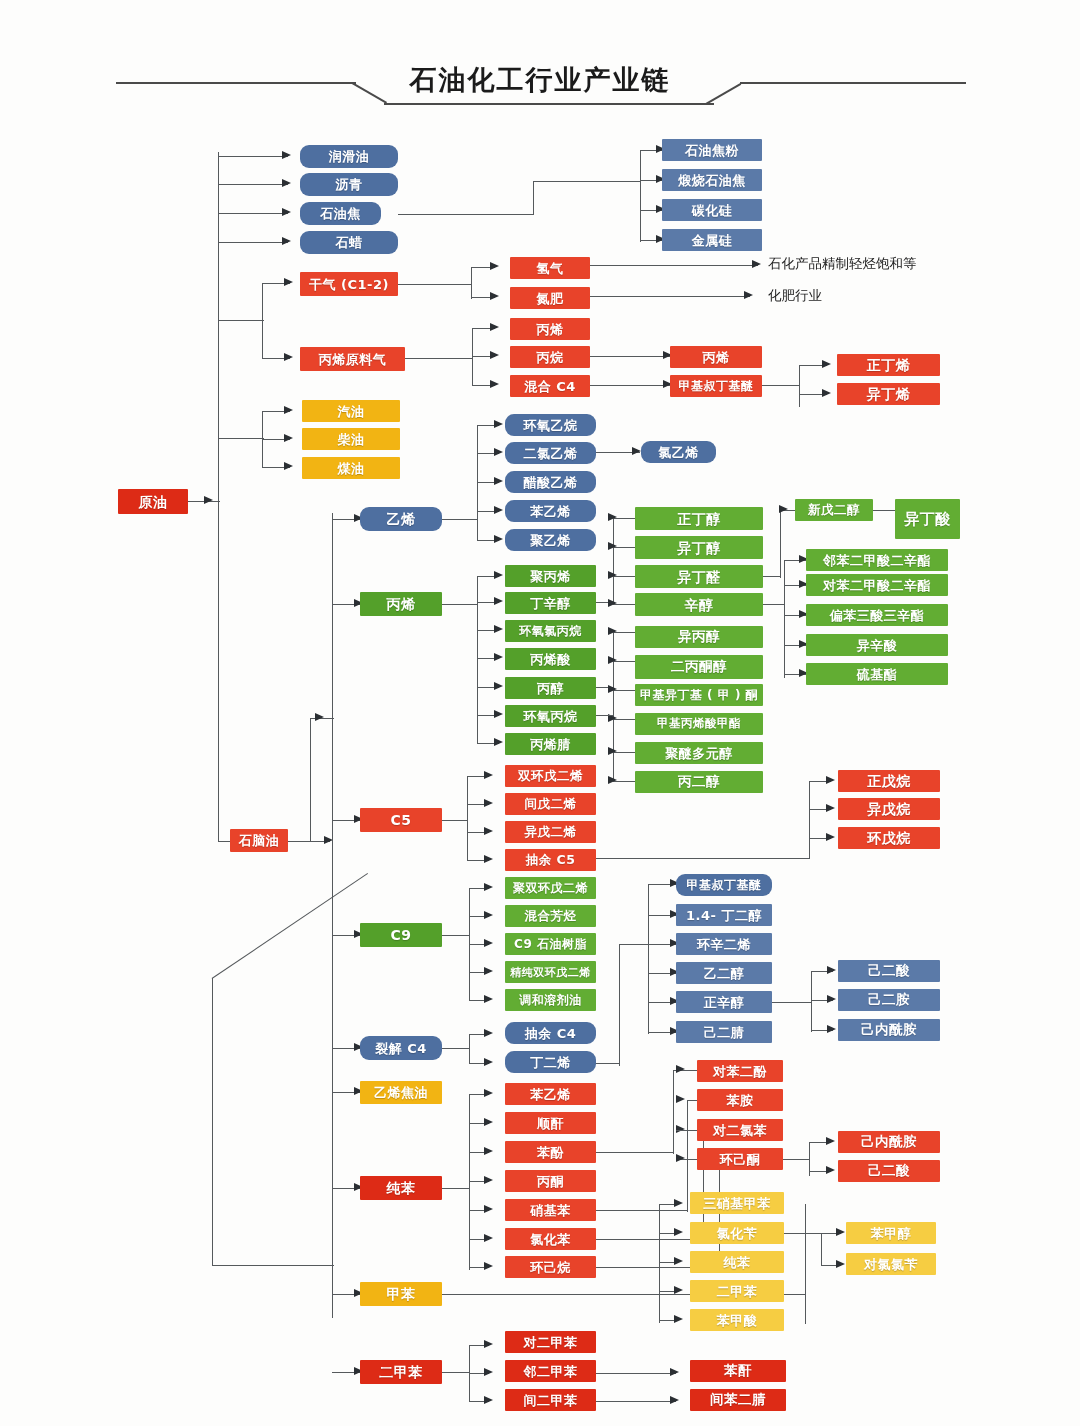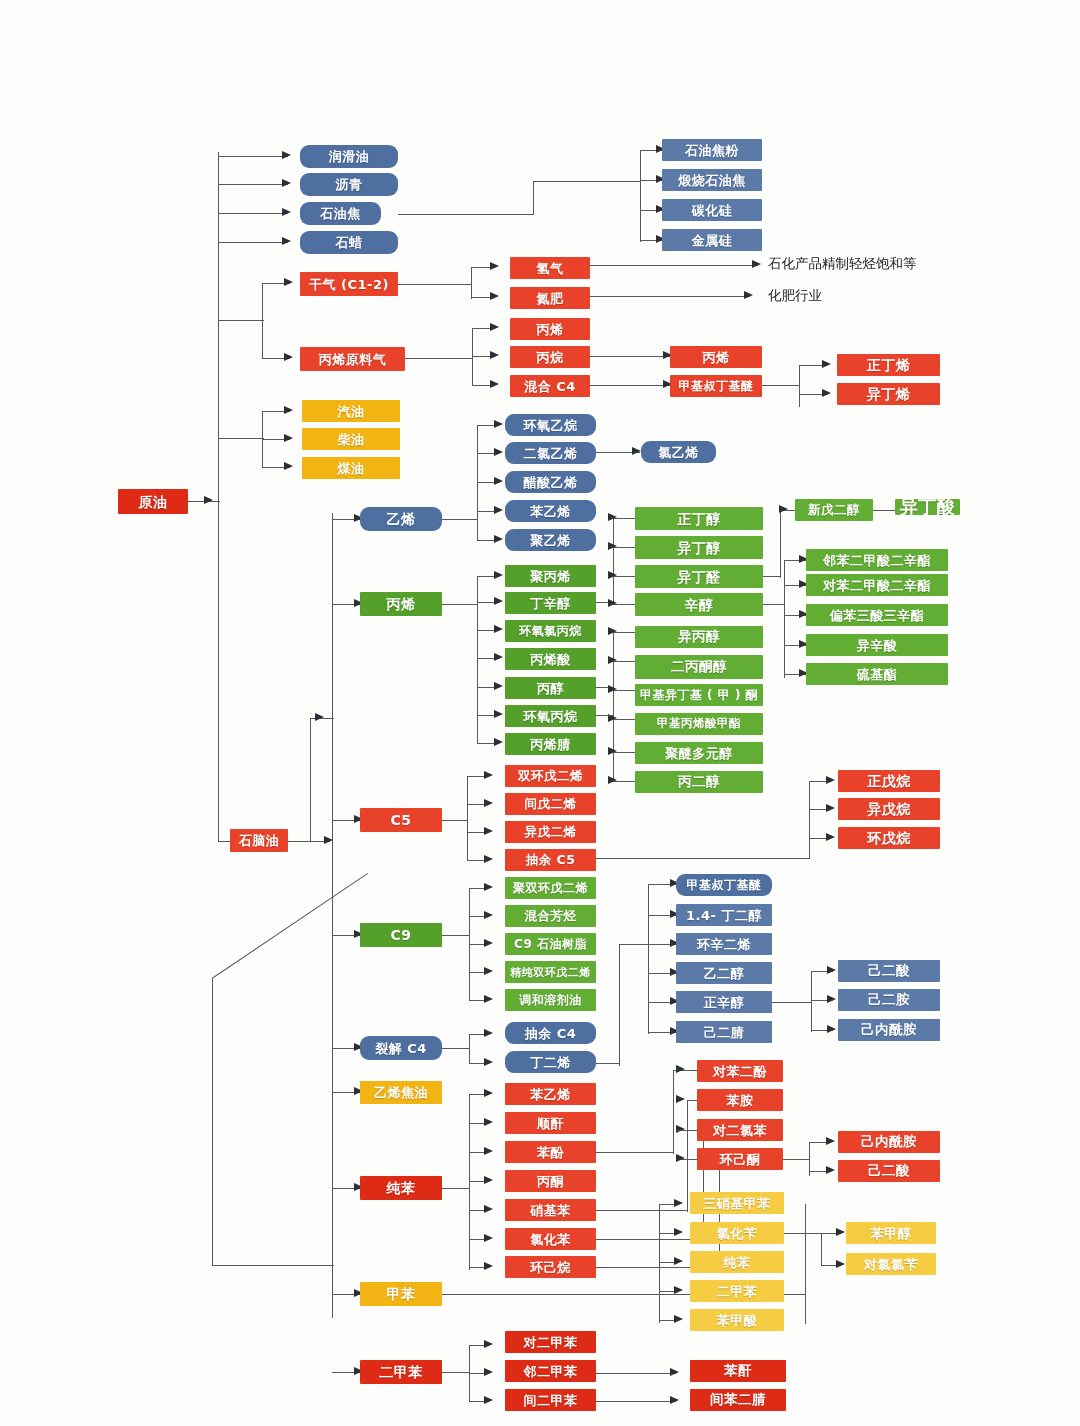--- a/index.html
+++ b/index.html
@@ -63,20 +63,28 @@
   }
   
   .trule{position:absolute;height:1.6px;background:#4a4a4a;}
   .tdiag{position:absolute;height:1.6px;background:#4a4a4a;transform-origin:left center;}
 </style>
 </head>
 <body>
 
 <div id="page">
 
+  <div id="title-wrap">
+    <div class="trule" style="left:116px;top:20px;width:240px;"></div>
+    <div class="tdiag" style="left:352px;top:20px;width:40px;transform:rotate(30deg);"></div>
+    <div class="trule" style="left:384px;top:41px;width:330px;"></div>
+    <div class="tdiag" style="left:706px;top:41px;width:40px;transform:rotate(-30deg);"></div>
+    <div class="trule" style="left:740px;top:20px;width:226px;"></div>
+    <div id="title-text">石油化工行业产业链</div>
+  </div>
 
   <div class="ln v" style="left:218px;top:152px;height:350px;"></div>
   <div class="ln h" style="left:188px;top:501px;width:32px;"></div>
   <div class="arw" style="left:204px;top:496px;"></div>
 
   <div class="ln h" style="left:218px;top:156px;width:70px;"></div>
   <div class="arw" style="left:282px;top:151px;"></div>
   <div class="ln h" style="left:218px;top:184px;width:70px;"></div>
   <div class="arw" style="left:282px;top:179px;"></div>
   <div class="ln h" style="left:218px;top:213px;width:70px;"></div>
@@ -465,21 +473,21 @@
   <div class="node c-green2" style="left:635px;top:593px;width:128px;height:23px;font-size:14px;">辛醇</div>
 
   <div class="node c-green2" style="left:635px;top:626px;width:128px;height:22px;font-size:13.5px;">异丙醇</div>
   <div class="node c-green2" style="left:635px;top:655px;width:128px;height:24px;font-size:13.5px;">二丙酮醇</div>
   <div class="node c-green2" style="left:635px;top:684px;width:128px;height:22px;font-size:12px;">甲基异丁基 ( 甲 ) 酮</div>
   <div class="node c-green2" style="left:635px;top:713px;width:128px;height:22px;font-size:11.5px;">甲基丙烯酸甲酯</div>
   <div class="node c-green2" style="left:635px;top:742px;width:128px;height:22px;font-size:13px;">聚醚多元醇</div>
   <div class="node c-green2" style="left:635px;top:771px;width:128px;height:22px;font-size:13.5px;">丙二醇</div>
 
   <div class="node c-green2" style="left:795px;top:499px;width:78px;height:22px;font-size:12.5px;">新戊二醇</div>
-  <div class="node c-green2" style="left:895px;top:499px;width:65px;height:16px;font-size:18px;">异丁酸</div>
+  <div class="node c-green2" style="left:895px;top:499px;width:65px;height:40px;font-size:15px;">异丁酸</div>
 
   <div class="node c-green2" style="left:806px;top:549px;width:142px;height:22px;font-size:13px;">邻苯二甲酸二辛酯</div>
   <div class="node c-green2" style="left:806px;top:574px;width:142px;height:22px;font-size:13px;">对苯二甲酸二辛酯</div>
   <div class="node c-green2" style="left:806px;top:604px;width:142px;height:22px;font-size:13px;">偏苯三酸三辛酯</div>
   <div class="node c-green2" style="left:806px;top:634px;width:142px;height:22px;font-size:13px;">异辛酸</div>
   <div class="node c-green2" style="left:806px;top:663px;width:142px;height:22px;font-size:13px;">硫基酯</div>
 
   <div class="node c-red" style="left:360px;top:808px;width:82px;height:24px;font-size:14px;">C5</div>
   <div class="node c-red" style="left:505px;top:765px;width:91px;height:22px;font-size:12.5px;">双环戊二烯</div>
   <div class="node c-red" style="left:505px;top:793px;width:91px;height:22px;font-size:12.5px;">间戊二烯</div>

